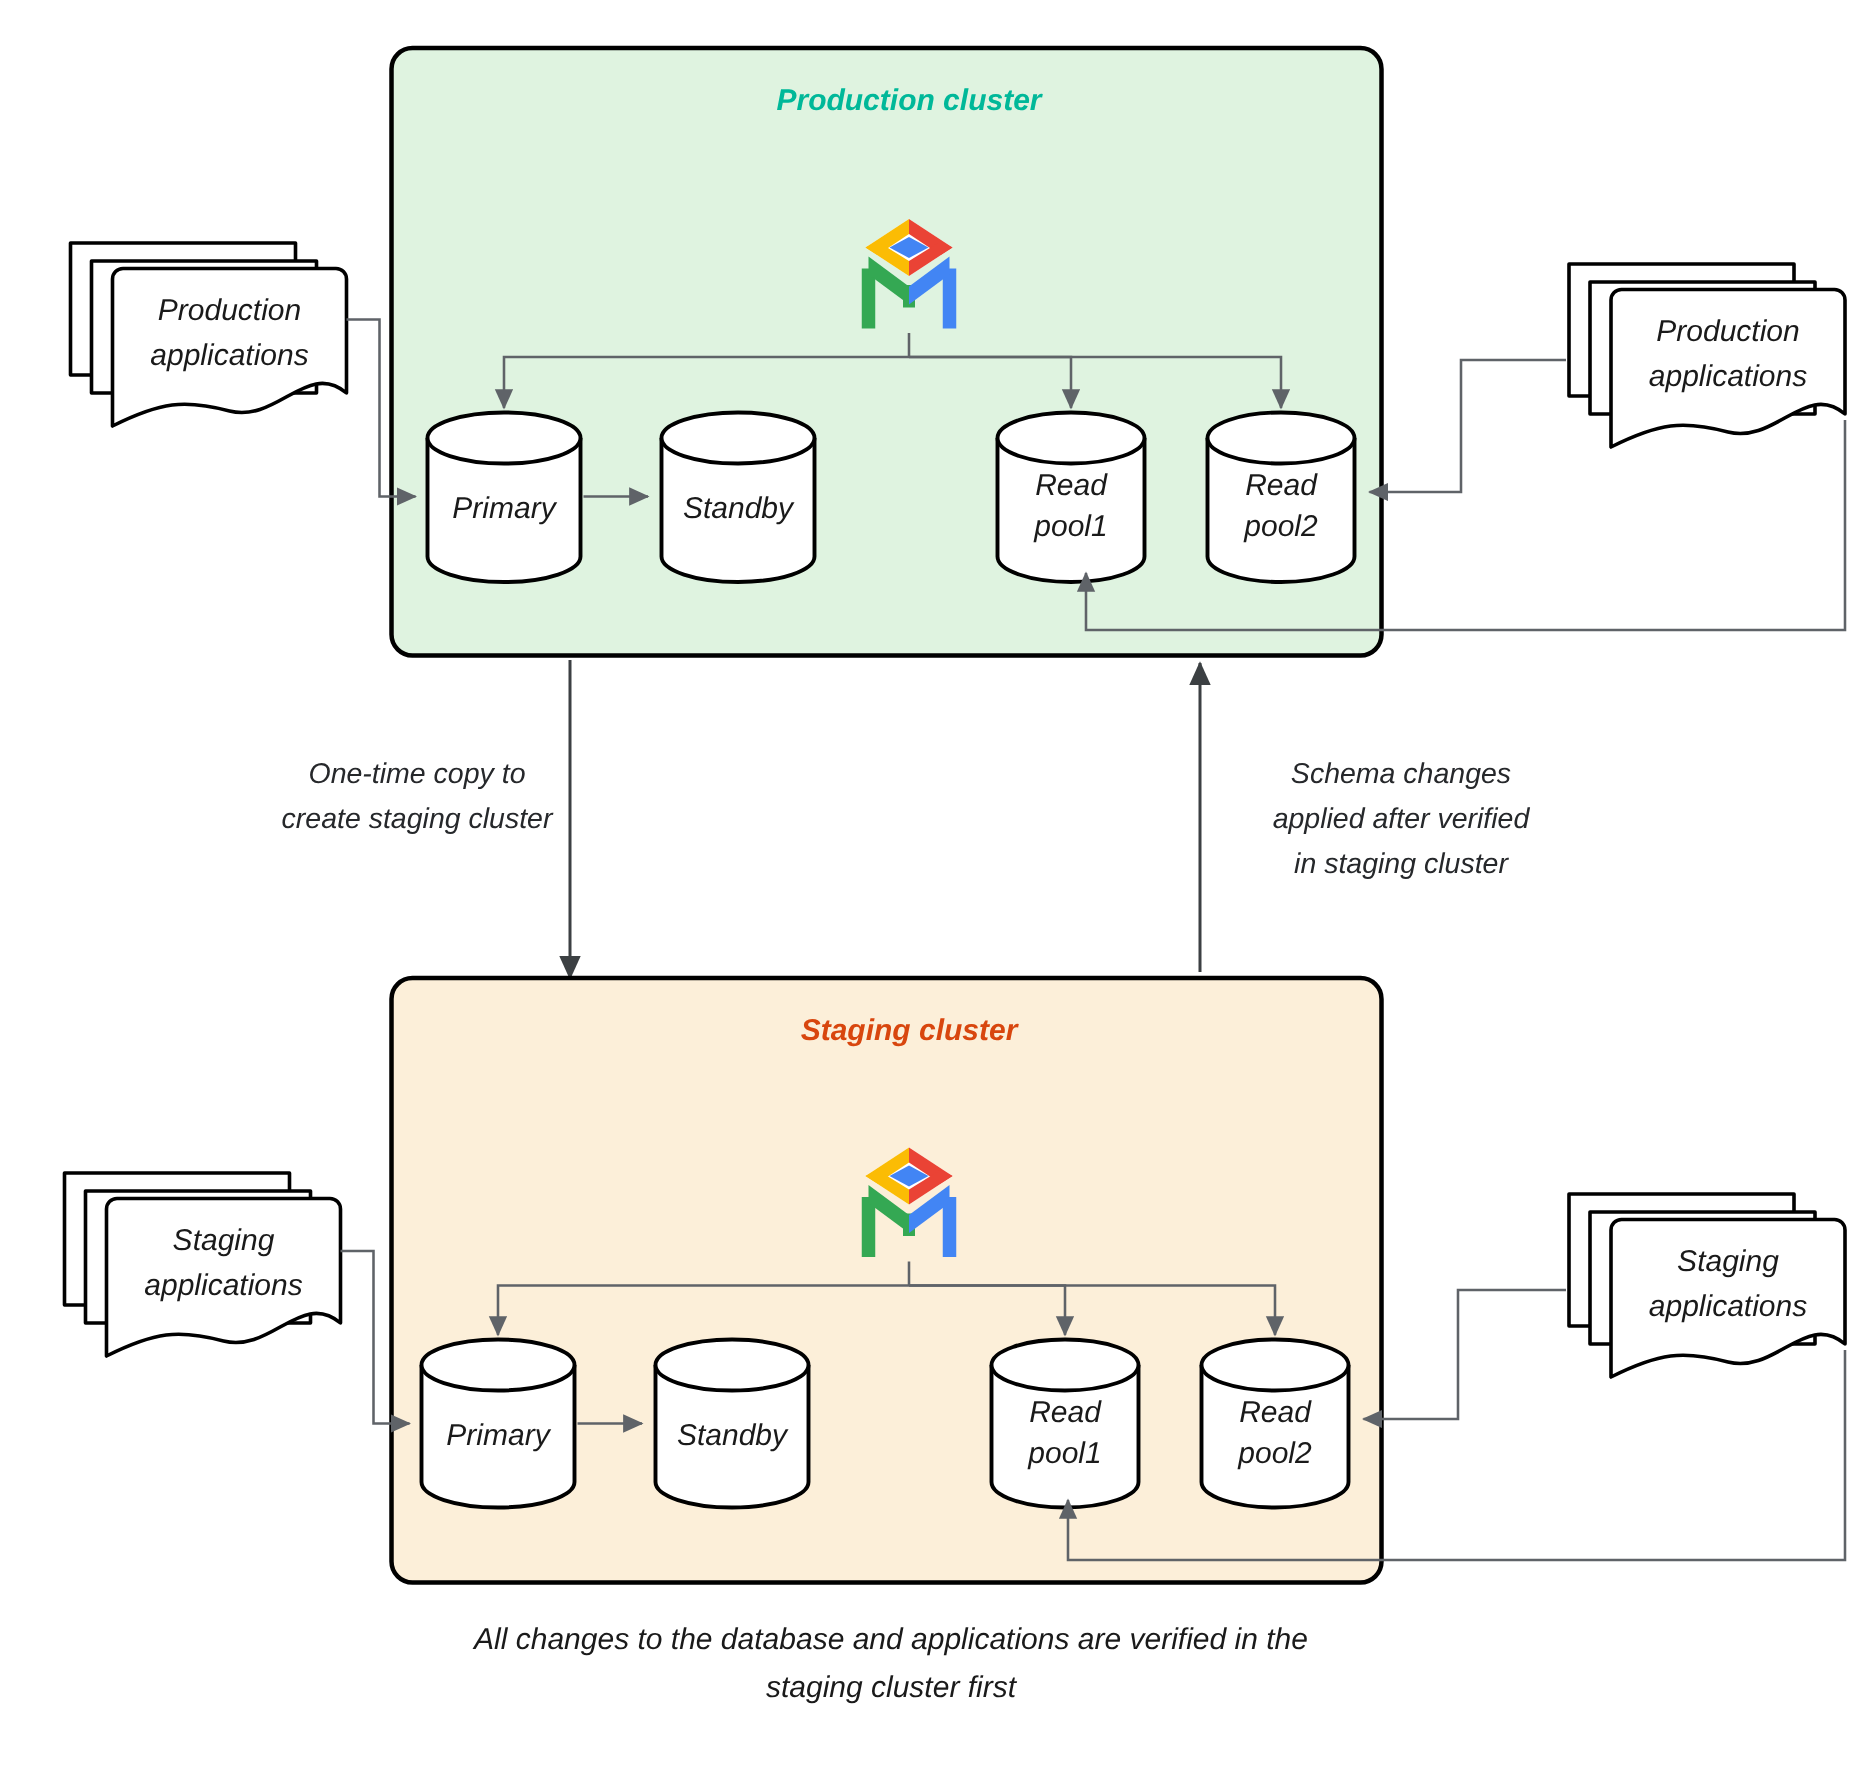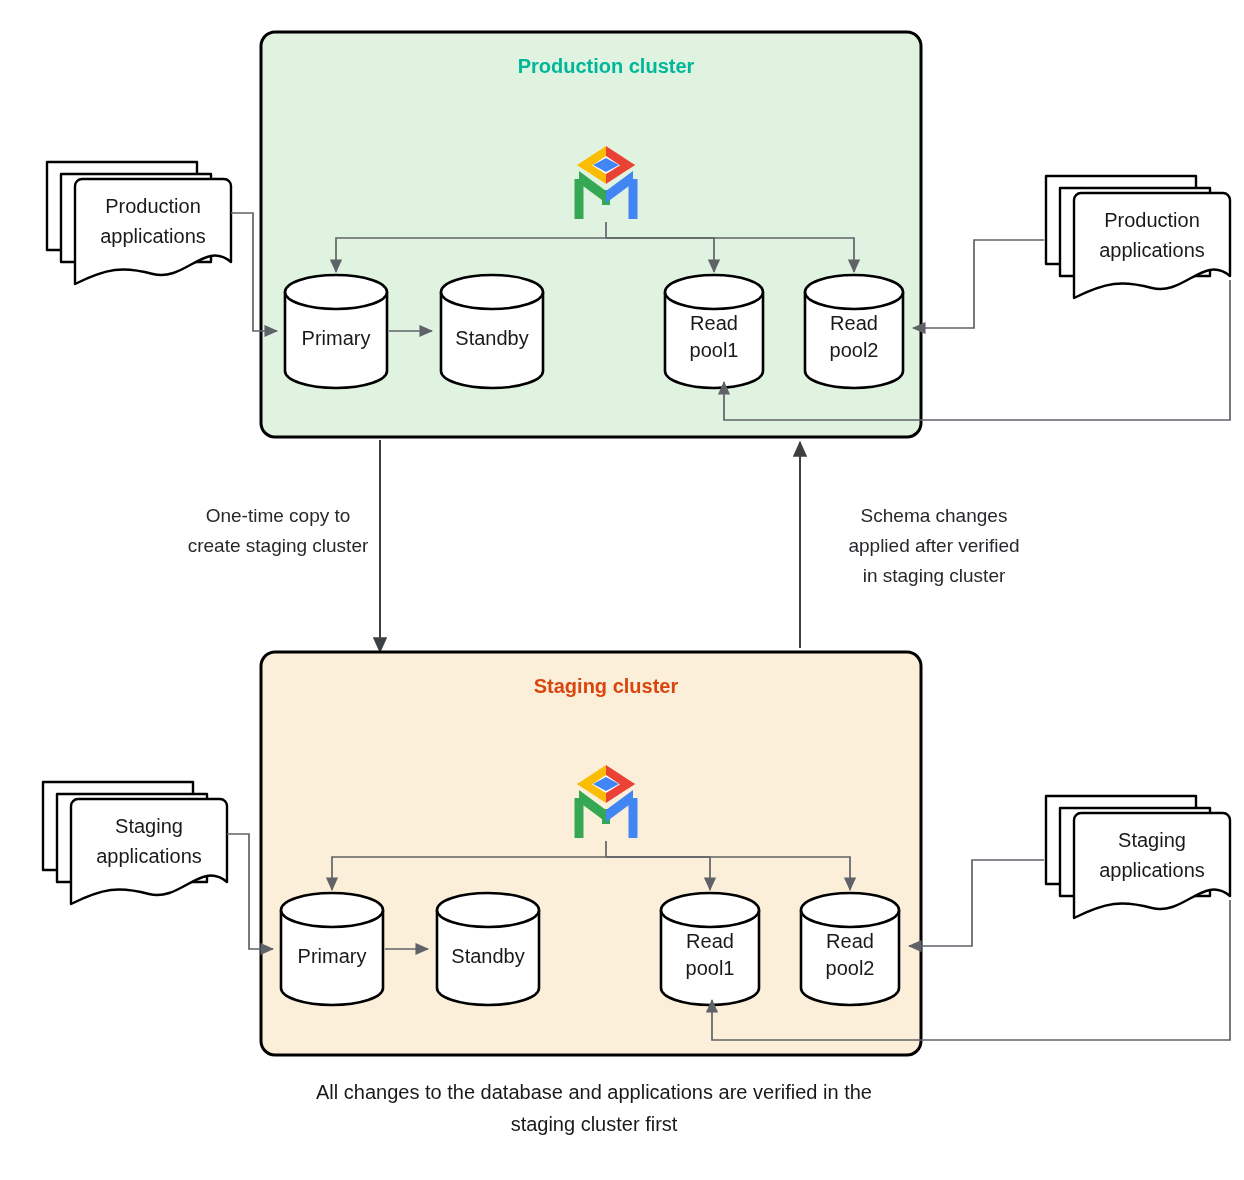--- a/index.html
+++ b/index.html
@@ -10,20 +10,21 @@
   body {
     font-family: "Liberation Sans", sans-serif;
     width: 1244px;
     height: 1180px;
     overflow: hidden;
   }
   #diagram-root {
     position: relative;
     width: 1244px;
     height: 840px;
+    font-style: italic;
   }
   svg.layer {
     position: absolute;
     top: 0;
     left: 0;
     width: 1244px;
     height: 1180px;
   }
   .cluster-title {
     font-weight: bold;

